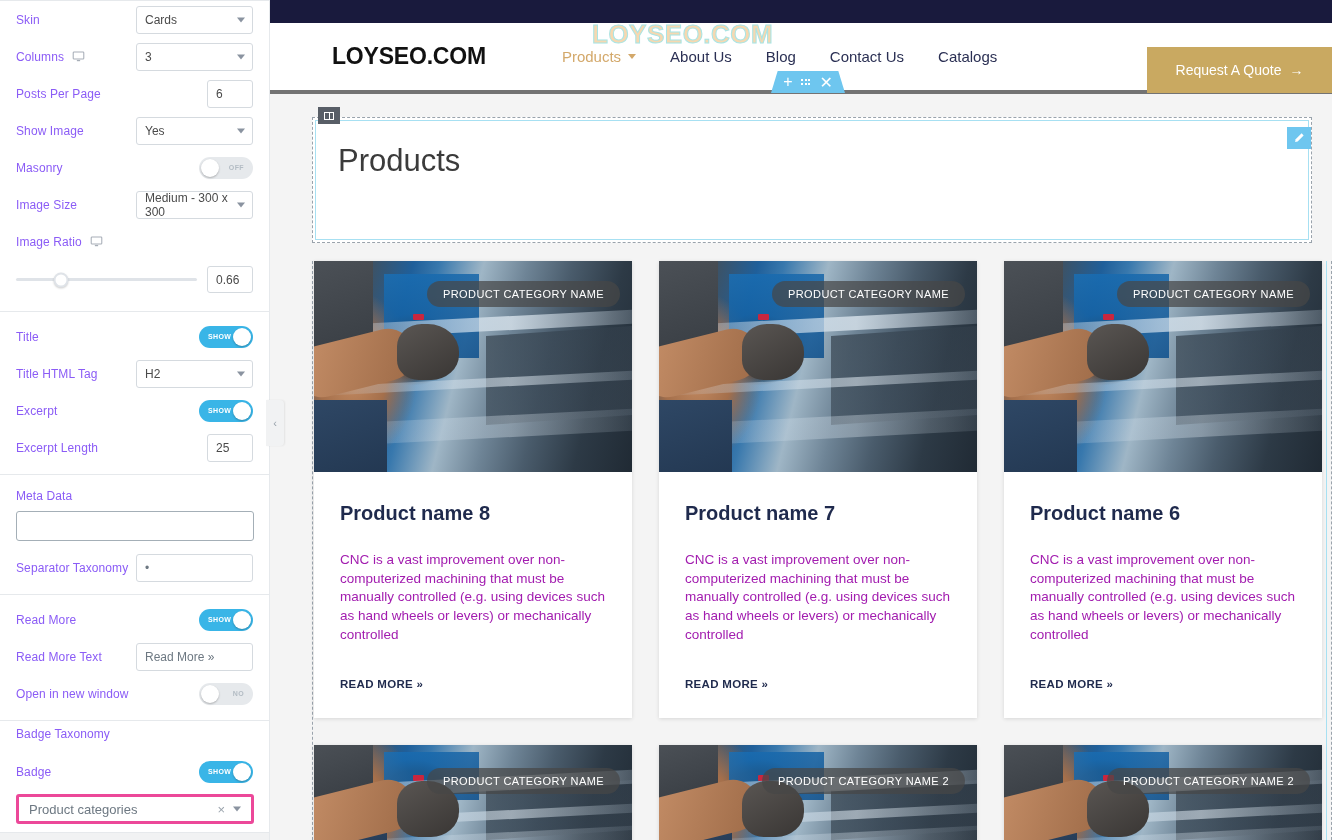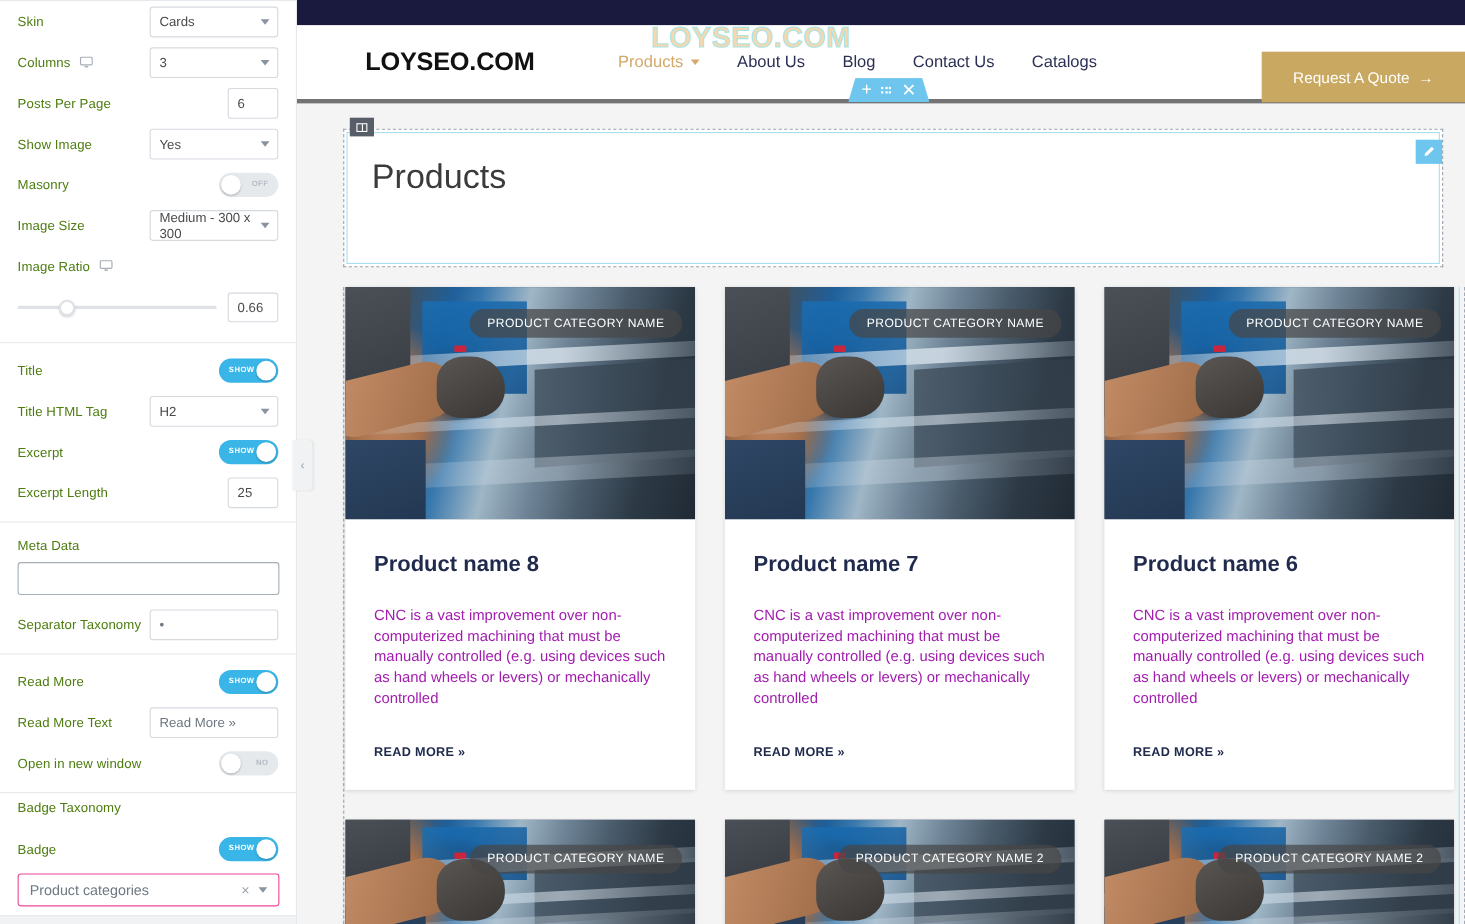--- a/index.html
+++ b/index.html
@@ -23,21 +23,21 @@
   }
   .sb-top-rule { height: 1px; background: #e6e9ec; width: 100%; }
   .ctrl-sep { height: 1px; background: #e6e9ec; margin: 8px 0 0 0; }
 
   .ctrl {
     display: flex; align-items: center;
     padding: 0 16px;
     min-height: 37px;
   }
   .ctrl-label {
-    font-size: 12px; color: #4d7c0f;
+    font-size: 12px; color: #8b5cf6;
     flex: 0 0 118px;
     display: flex; align-items: center; gap: 8px;
     letter-spacing: .1px;
   }
   .ctrl-field { flex: 1; display: flex; justify-content: flex-end; }
 
   .device-icon { display: inline-flex; opacity: .75; }
 
   select.sel, .fakesel {
     width: 117px; height: 28px;
@@ -123,21 +123,21 @@
     border: 1px solid #d5dadf; border-radius: 3px;
     font-size: 12px; color: #4a4a4a;
     display: flex; align-items: center; padding: 0 8px;
     background: #fff;
   }
 
   
   .tax-wrap { padding: 4px 16px 0 16px; }
   .tax-select {
     width: 238px; height: 30px;
-    border: 1px solid #ec4899; border-radius: 3px;
+    border: 3px solid #ec4899; border-radius: 3px;
     background: #fff; position: relative;
     display: flex; align-items: center;
     padding: 0 40px 0 10px;
     font-size: 13px; color: #6d7882;
     cursor: pointer;
     text-align: right;
   }
   .tax-select .x {
     position: absolute; right: 26px; top: 50%; transform: translateY(-50%);
     font-size: 13px; color: #9aa3ac;

